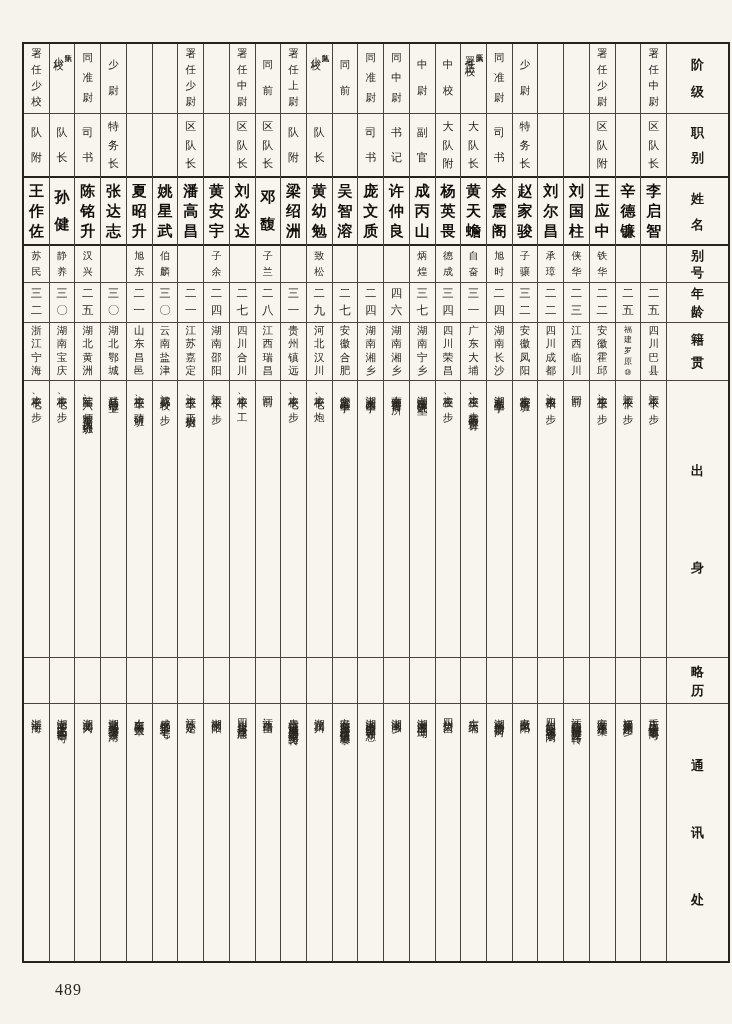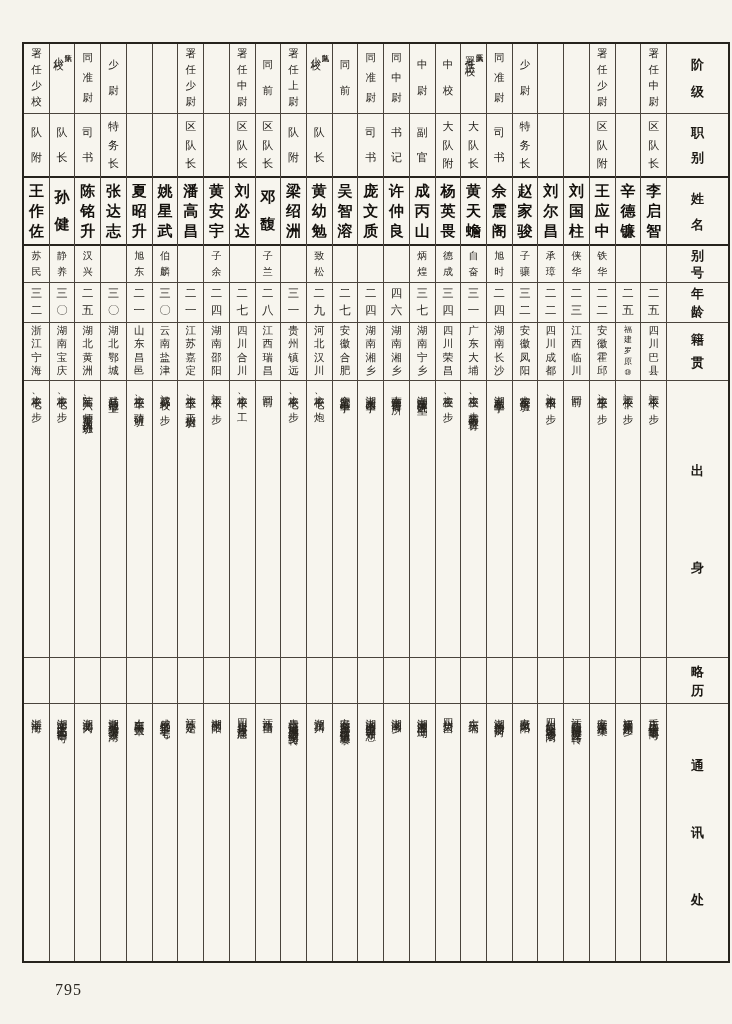--- a/index.html
+++ b/index.html
@@ -1210,14 +1210,14 @@
         </div>
         <div class="cell" style="height: 279px;">
           <div class="vtext">本校七、步</div>
         </div>
         <div class="cell" style="height: 46px;"></div>
         <div class="cell noline" style="height: 258px;">
           <div class="vtext">浙江宁海</div>
         </div>
       </div>
     </div>
-  <div class="pagenum">795</div>
+  <div class="pagenum">489</div>
 </div>
 
 </body></html>

